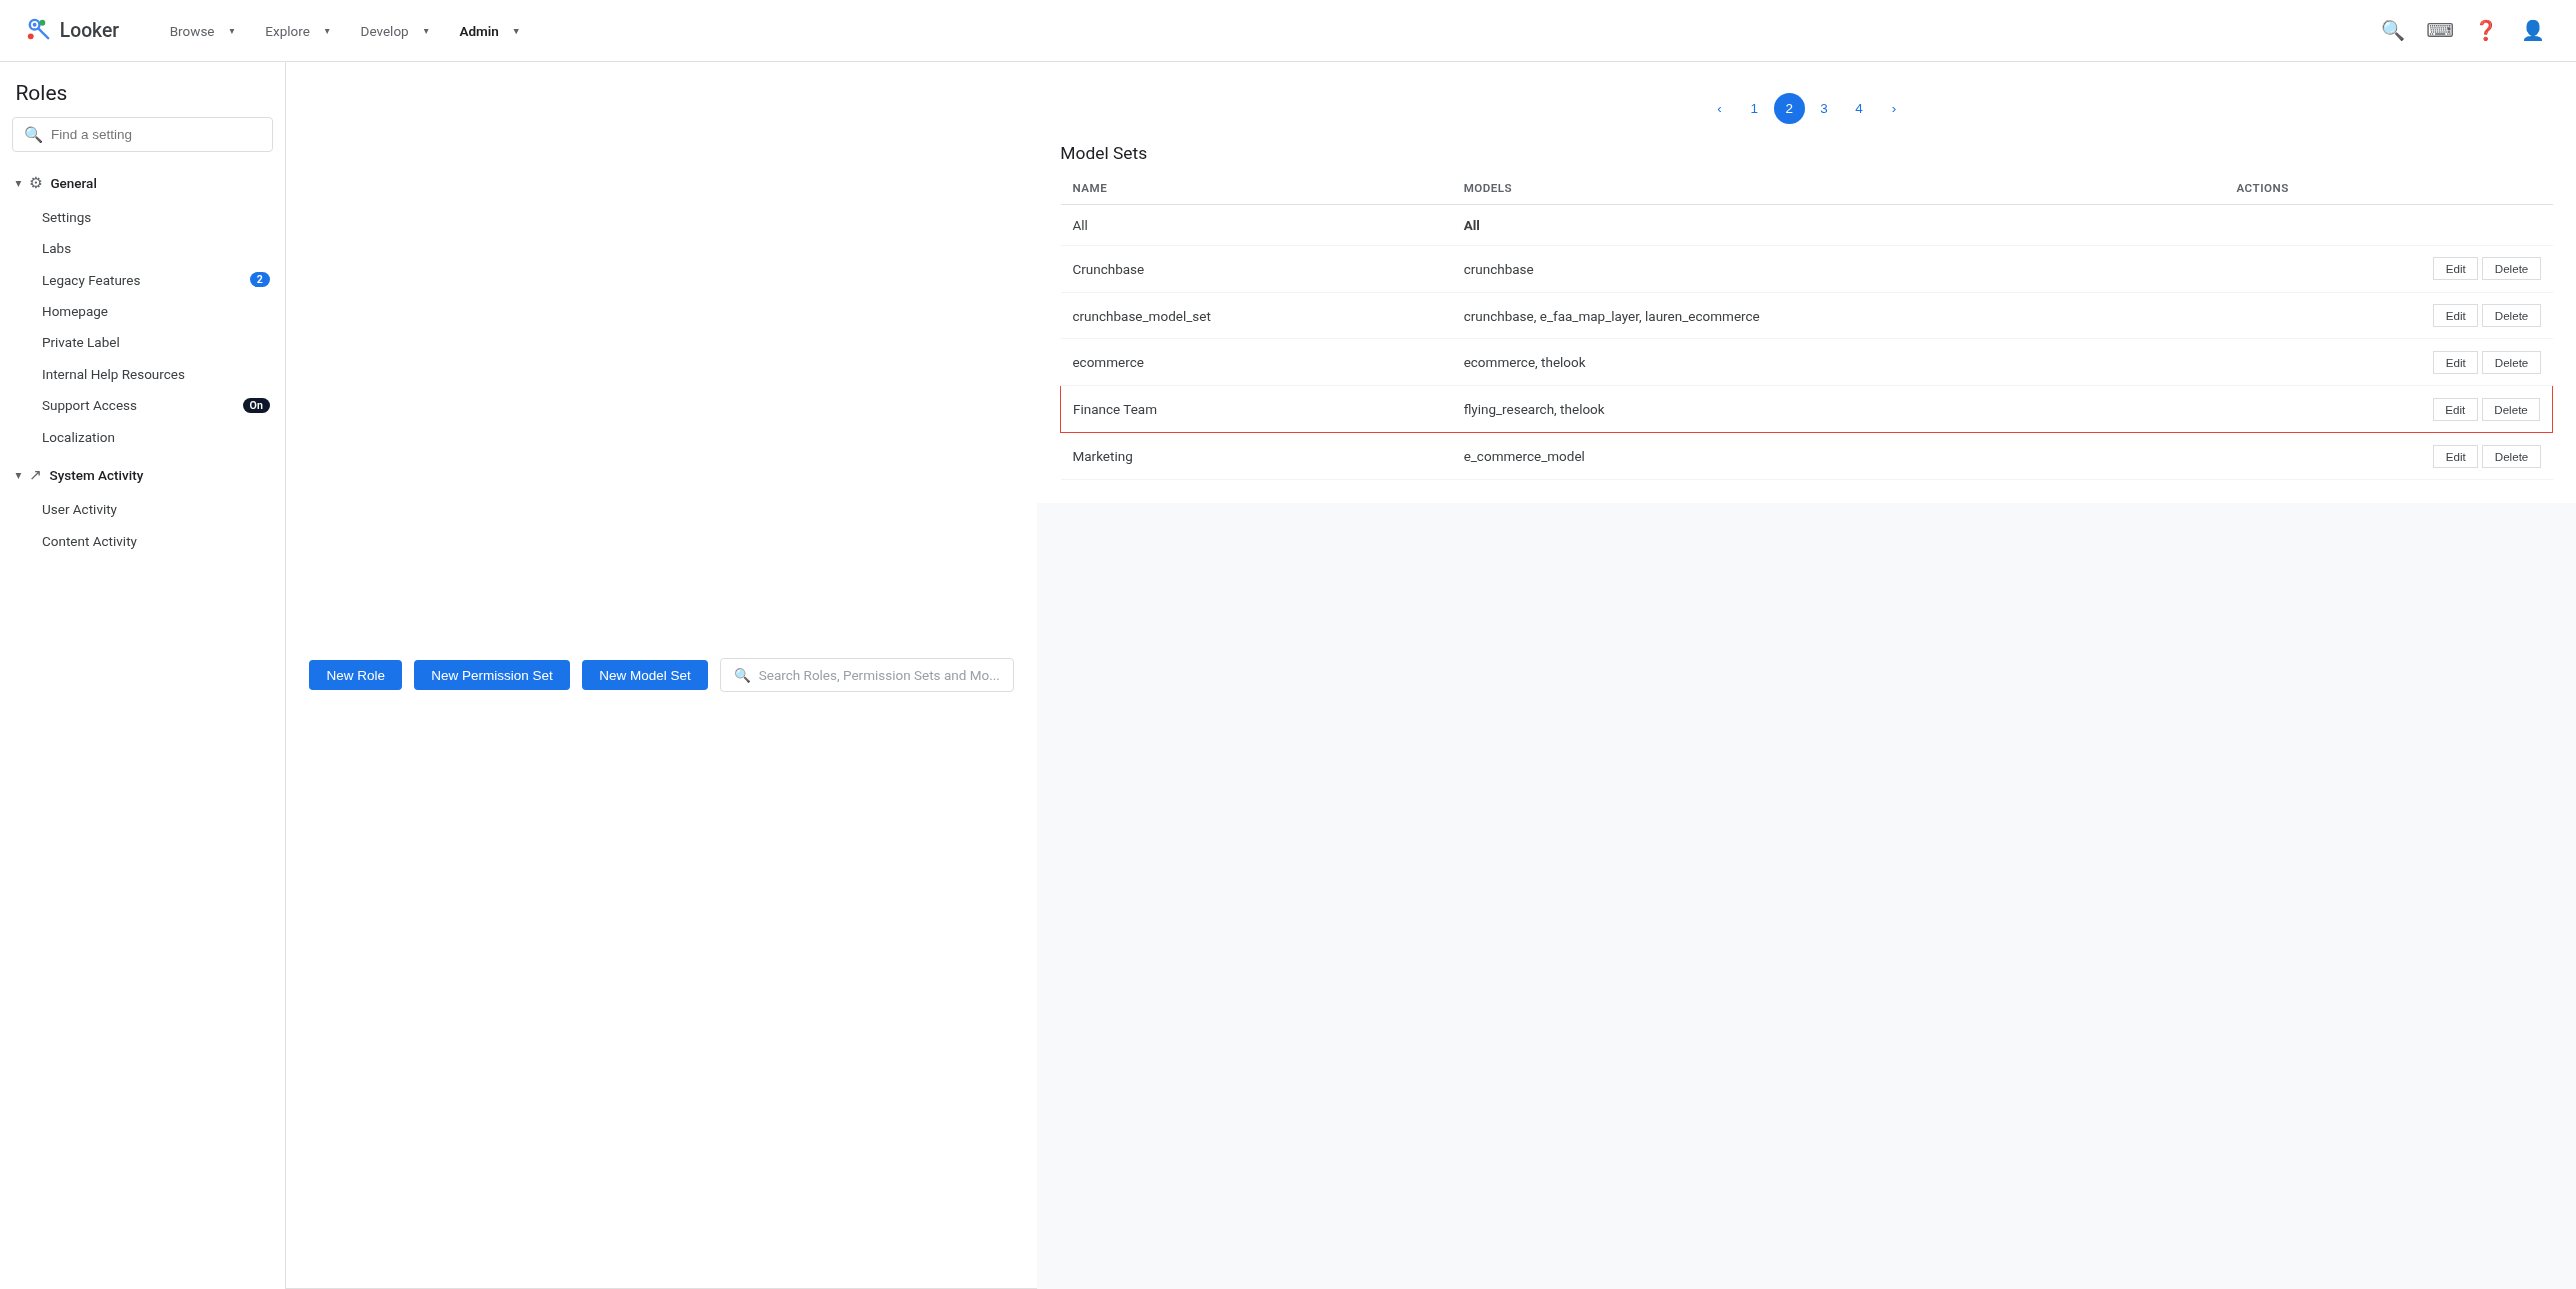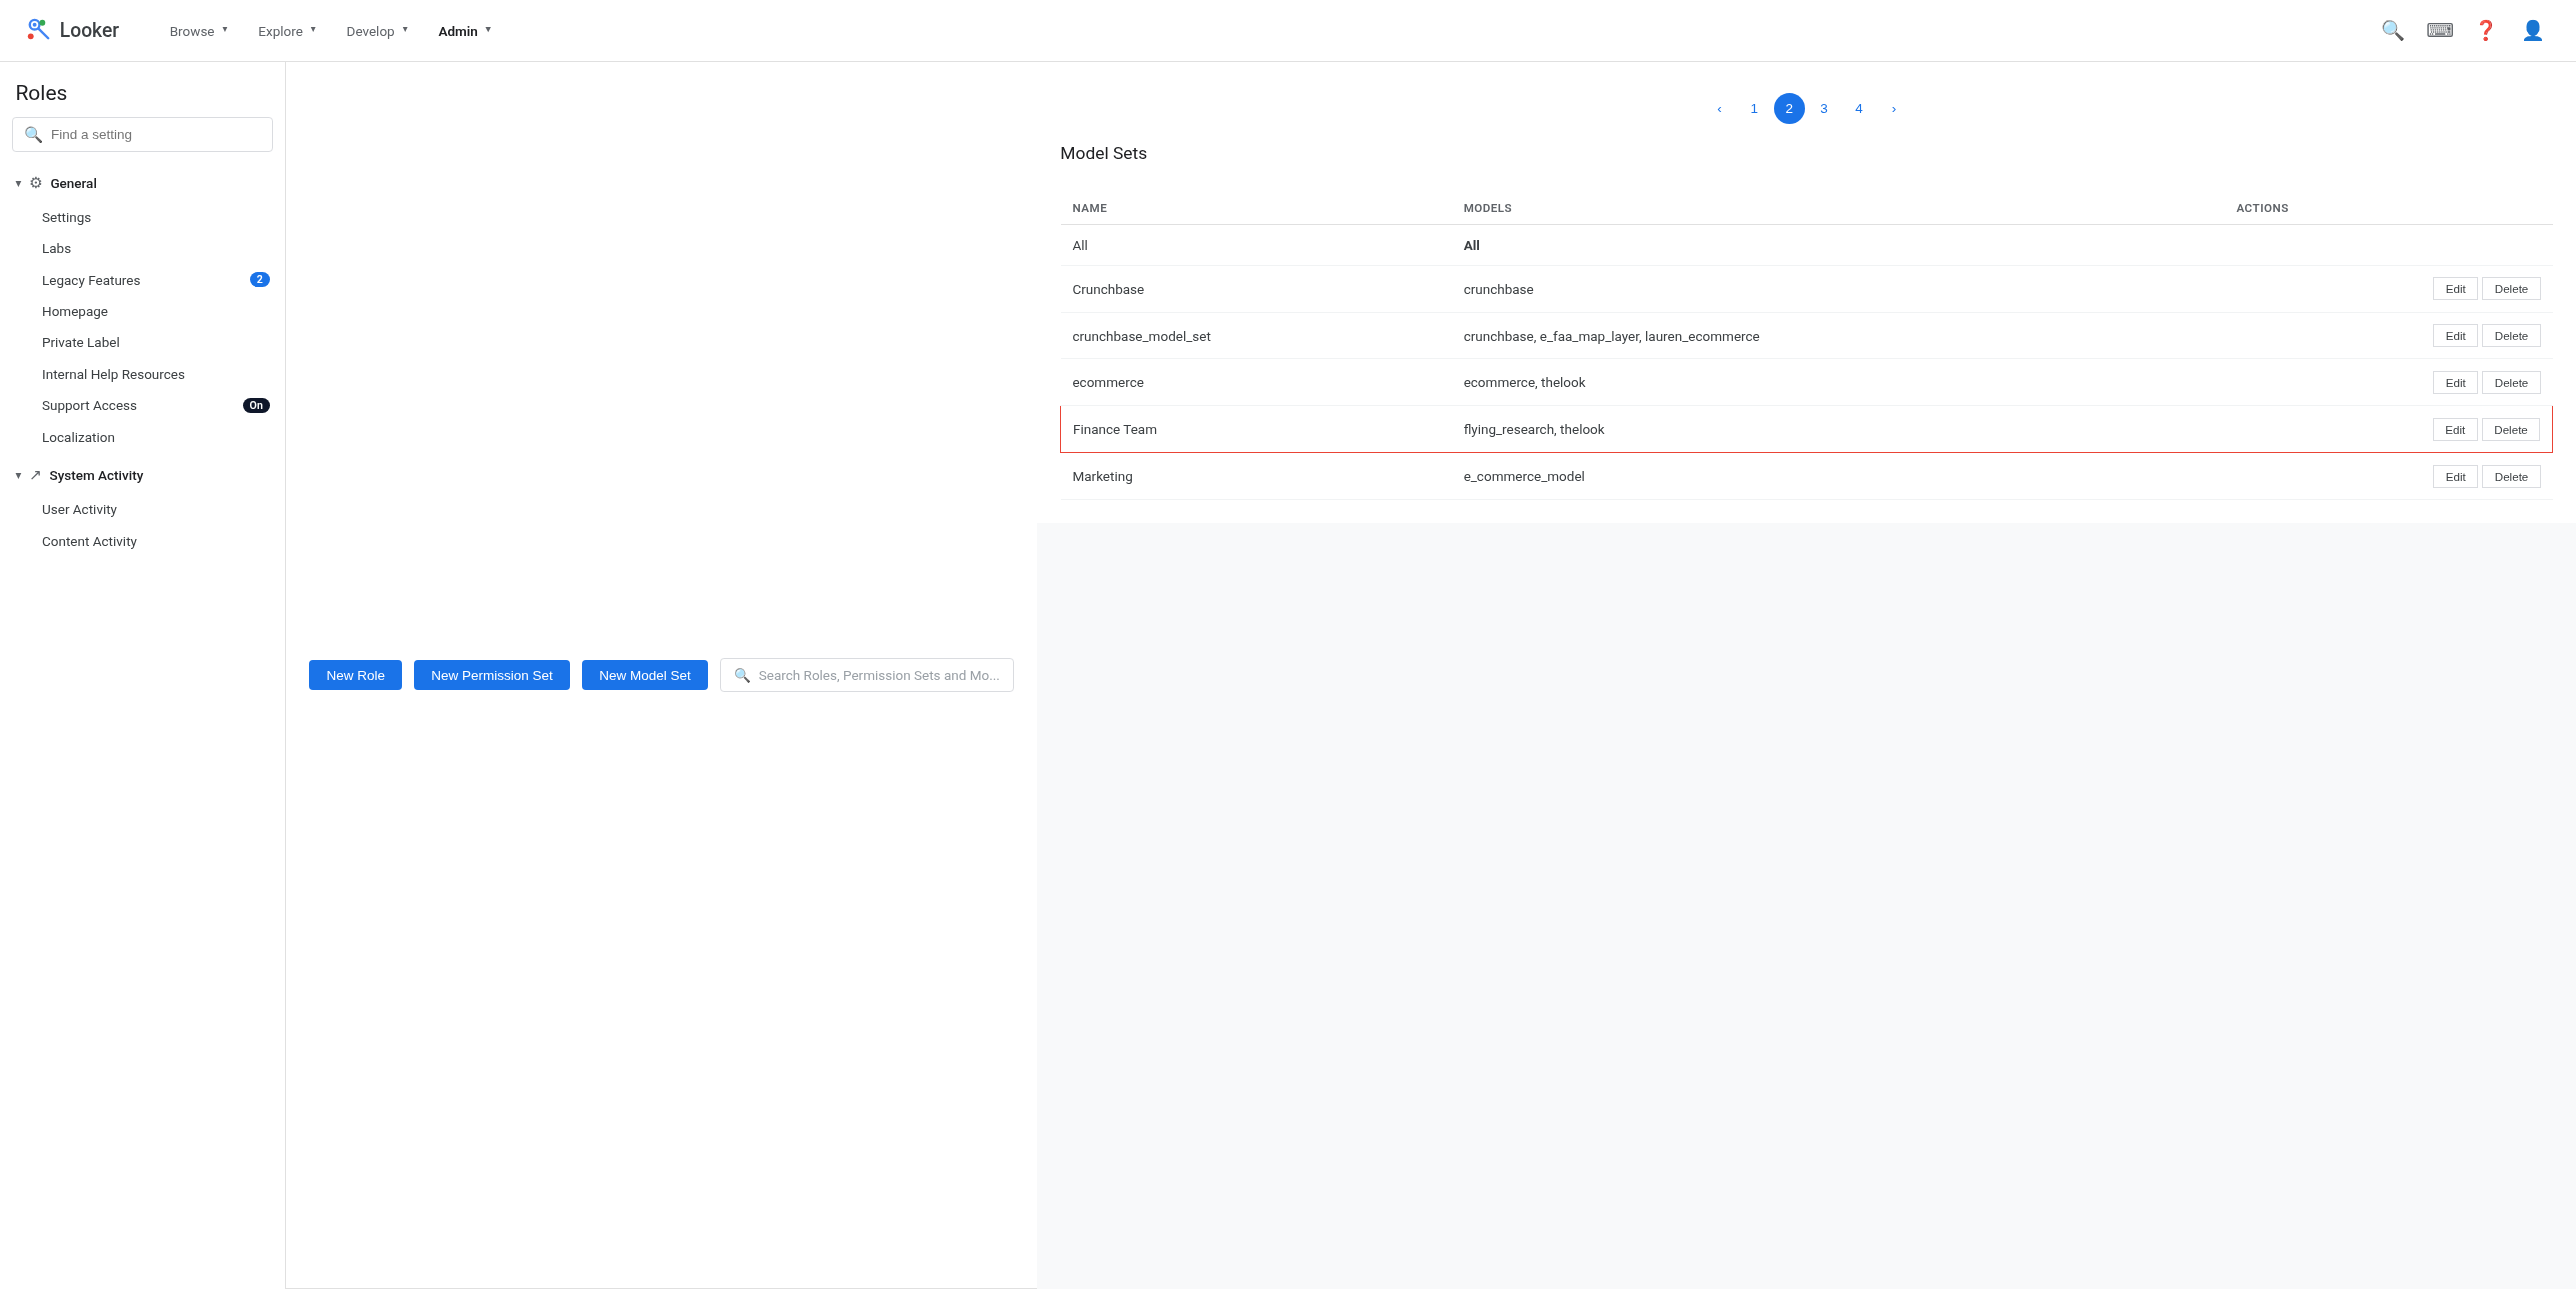--- a/index.html
+++ b/index.html
@@ -9,21 +9,21 @@
     .top-nav {
       display: flex; align-items: center; background: #fff; border-bottom: 1px solid #e0e0e0;
       padding: 0 23px; height: 62px; position: relative; z-index: 10;
     }
     .logo-area { display: flex; align-items: center; gap: 5.8px; margin-right: 39px; }
     .logo-icon { width: 31px; height: 31px; }
     .logo-text { font-size: 19.3px; font-weight: 500; color: #3c4043; }
     .nav-links { display: flex; align-items: center; gap: 7.7px; flex: 1; }
     .nav-link {
       padding: 7.7px 11.6px; color: #5f6368; font-size: 13.5px; cursor: pointer;
-      display: flex; align-items: flex-start; gap: 8px; border-radius: 3.9px;
+      display: flex; align-items: center; gap: 15px; border-radius: 3.9px;
     }
     .nav-link.active { color: #202124; font-weight: 600; }
     .nav-link .chevron { font-size: 9.7px; color: #5f6368; }
     .nav-icons { display: flex; align-items: center; gap: 7.7px; }
     .nav-icon-btn {
       width: 39px; height: 39px; border-radius: 50%; display: flex; align-items: center;
       justify-content: center; cursor: pointer; color: #5f6368; font-size: 19.3px;
       border: none; background: transparent;
     }
 
@@ -97,21 +97,21 @@
       padding: 7.7px 0 19.3px;
     }
     .page-btn {
       width: 31px; height: 31px; display: flex; align-items: center; justify-content: center;
       border: none; background: transparent; cursor: pointer; border-radius: 3.9px;
       font-size: 13.5px; color: #1a73e8;
     }
     .page-btn.active { background: #1a73e8; color: #fff; border-radius: 50%; }
 
     
-    .section-title { font-size: 17.4px; font-weight: 400; color: #202124; margin-bottom: 28px; }
+    .section-title { font-size: 17.4px; font-weight: 400; color: #202124; margin-bottom: 8px; }
 
     
     .data-table { width: 100%; border-collapse: collapse; }
     .data-table th {
       text-align: left; font-size: 11.6px; font-weight: 600; color: #5f6368;
       padding: 9.7px 11.6px; border-bottom: 1px solid #e0e0e0;
       text-transform: uppercase; letter-spacing: 0.5px;
     }
     .data-table th.right { text-align: left; }
     .data-table td { padding: 11.6px 11.6px; font-size: 13.5px; color: #3c4043; border-bottom: 1px solid #f1f3f4; }

